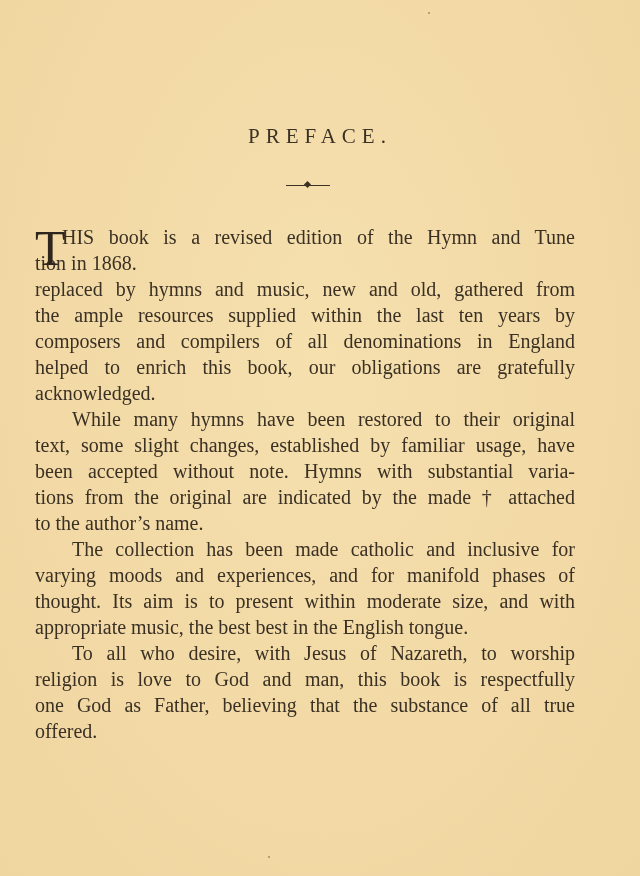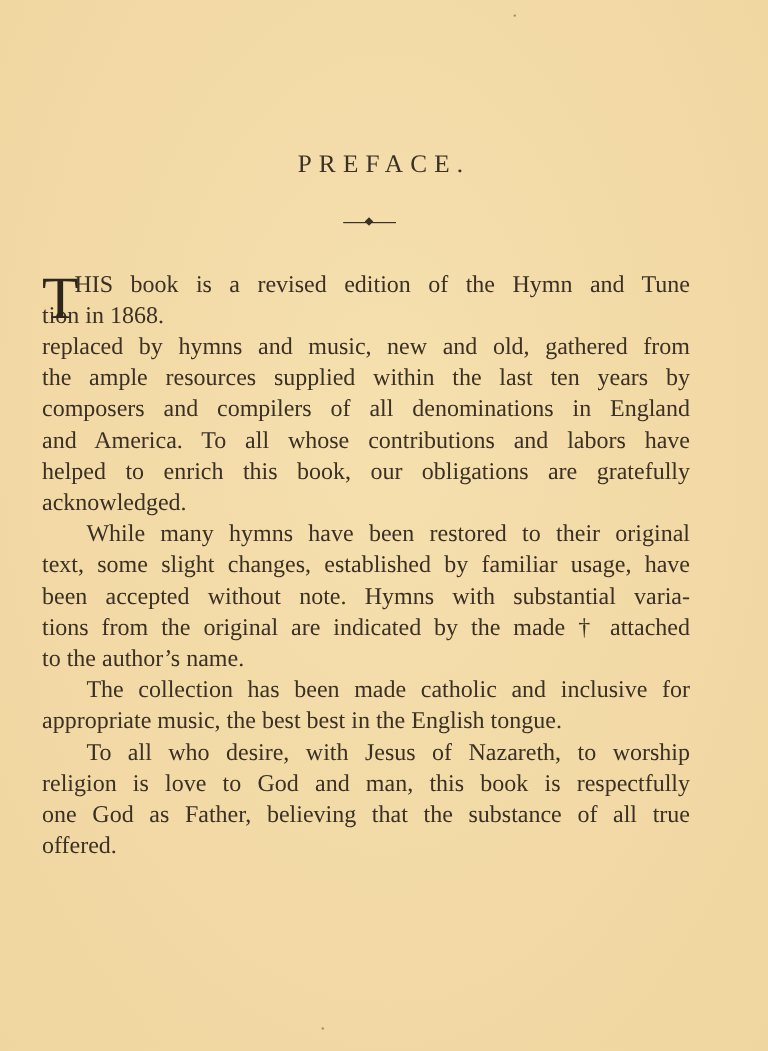--- a/index.html
+++ b/index.html
@@ -55,35 +55,36 @@
     <div style="position:relative;">
       <span class="dropcap">T</span>
       <span class="line-row first-line">HIS book is a revised edition of the Hymn and Tune</span>
       <span class="line-row last">tion in 1868.</span>
     </div>
 
     <div>
       <span class="line-row">replaced by hymns and music, new and old, gathered from</span>
       <span class="line-row">the ample resources supplied within the last ten years by</span>
       <span class="line-row">composers and compilers of all denominations in England</span>
-      <span class="line-row">and America.  To all whose contributions and labors have</span>
       <span class="line-row">helped to enrich this book, our obligations are gratefully</span>
       <span class="line-row last">acknowledged.</span>
     </div>
 
     <div>
       <span class="line-row indent">While many hymns have been restored to their original</span>
       <span class="line-row">text, some slight changes, established by familiar usage, have</span>
       <span class="line-row">been accepted without note.  Hymns with substantial varia-</span>
       <span class="line-row">tions from the original are indicated by the made † attached</span>
       <span class="line-row last">to the author’s name.</span>
     </div>
 
     <div>
       <span class="line-row indent">The collection has been made catholic and inclusive for</span>
+      <span class="line-row">varying moods and experiences, and for manifold phases of</span>
+      <span class="line-row">thought.  Its aim is to present within moderate size, and with</span>
       <span class="line-row last">appropriate music, the best best in the English tongue.</span>
     </div>
 
     <div>
       <span class="line-row indent">To all who desire, with Jesus of Nazareth, to worship</span>
       <span class="line-row">religion is love to God and man, this book is respectfully</span>
       <span class="line-row">one God as Father, believing that the substance of all true</span>
       <span class="line-row last">offered.</span>
     </div>
   </div>

